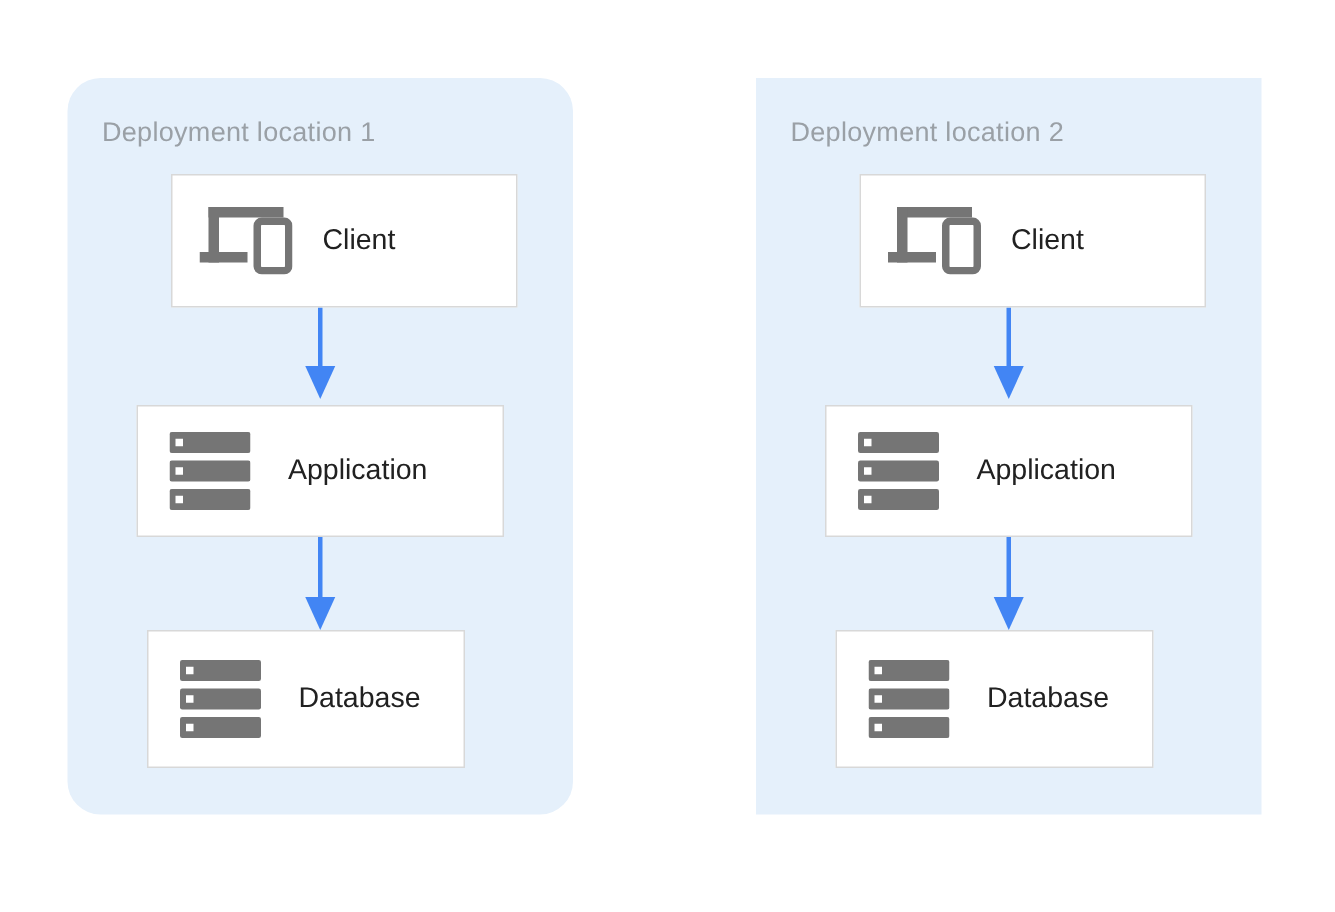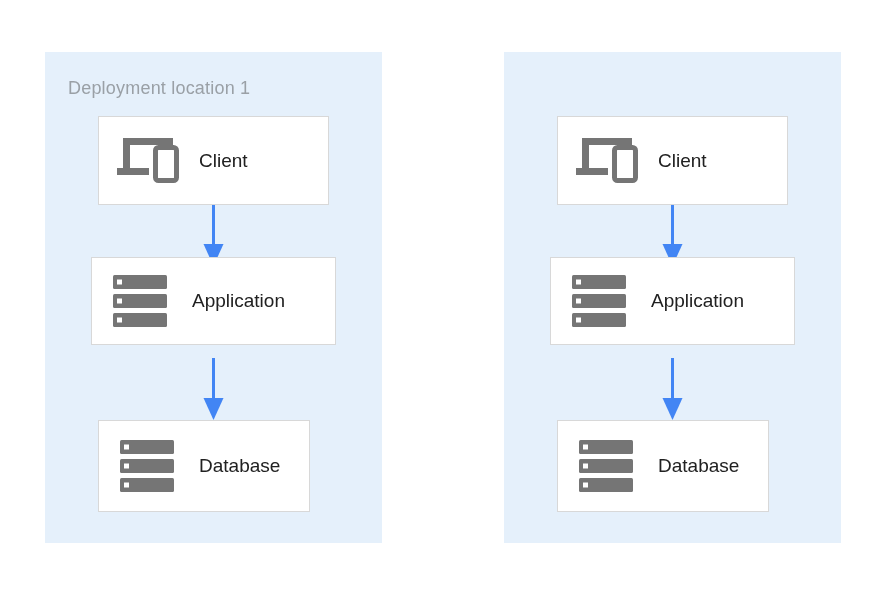--- a/index.html
+++ b/index.html
@@ -24,41 +24,41 @@
     background: var(--page-bg);
     overflow: hidden;
   }
   .panel {
     position: absolute;
     top: 52px;
     width: 337px;
     height: 491px;
     background: var(--panel-bg);
   }
-  .panel-1 { left: 45px; }
+  .panel-1 { left: 45px; border-radius: 22px; }
   .panel-2 { left: 504px; }
   .panel-title {
     position: absolute;
     left: 23px;
     top: 26px;
     font-size: 18px;
     letter-spacing: 0.2px;
     color: var(--title-gray);
     white-space: nowrap;
   }
   .node {
     position: absolute;
     background: var(--box-bg);
     border: 1px solid var(--box-border);
     display: flex;
     align-items: center;
     padding-left: 18px;
   }
-  .node-client   { left: 53px; top: 64px;  width: 231px; height: 89px; }
-  .node-application { left: 46px; top: 205px; width: 245px; height: 88px; }
+  .node-client   { left: 69px; top: 64px;  width: 231px; height: 89px; }
+  .node-application { left: 46px; top: 218px; width: 245px; height: 88px; }
   .node-database { left: 53px; top: 368px; width: 212px; height: 92px; }
   .node .icon {
     display: inline-flex;
     color: var(--icon-gray);
     flex: 0 0 auto;
   }
   .node-application .icon, .node-database .icon { margin-left: 3px; }
   .node .label {
     margin-left: 20px;
     font-size: 19px;
@@ -133,20 +133,21 @@
           <rect x="4" y="4.5" width="5" height="5" fill="#ffffff"></rect>
           <rect x="4" y="23.5" width="5" height="5" fill="#ffffff"></rect>
           <rect x="4" y="42.5" width="5" height="5" fill="#ffffff"></rect>
         </svg>
       </span>
       <span class="label">Database</span>
     </div>
   </div>
 
   <div class="panel panel-2">
+    <div class="panel-title">Deployment location 2</div>
 
     <div class="node node-client">
       <span class="icon">
         <svg width="62" height="45" viewBox="0 0 62 45" fill="currentColor" aria-hidden="true">
           <rect x="6" y="0" width="50" height="7"></rect>
           <rect x="6" y="0" width="7" height="37"></rect>
           <rect x="0" y="30" width="32" height="7"></rect>
           <rect x="38.5" y="9.5" width="21" height="33" rx="3" fill="none" stroke="currentColor" stroke-width="5"></rect>
         </svg>
       </span>

